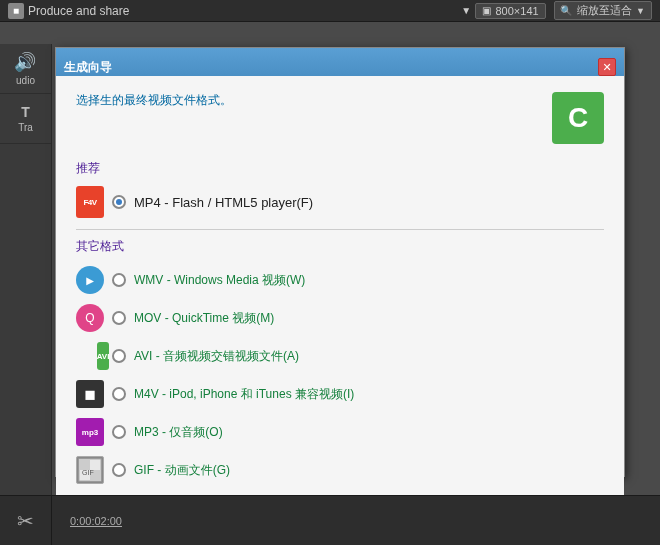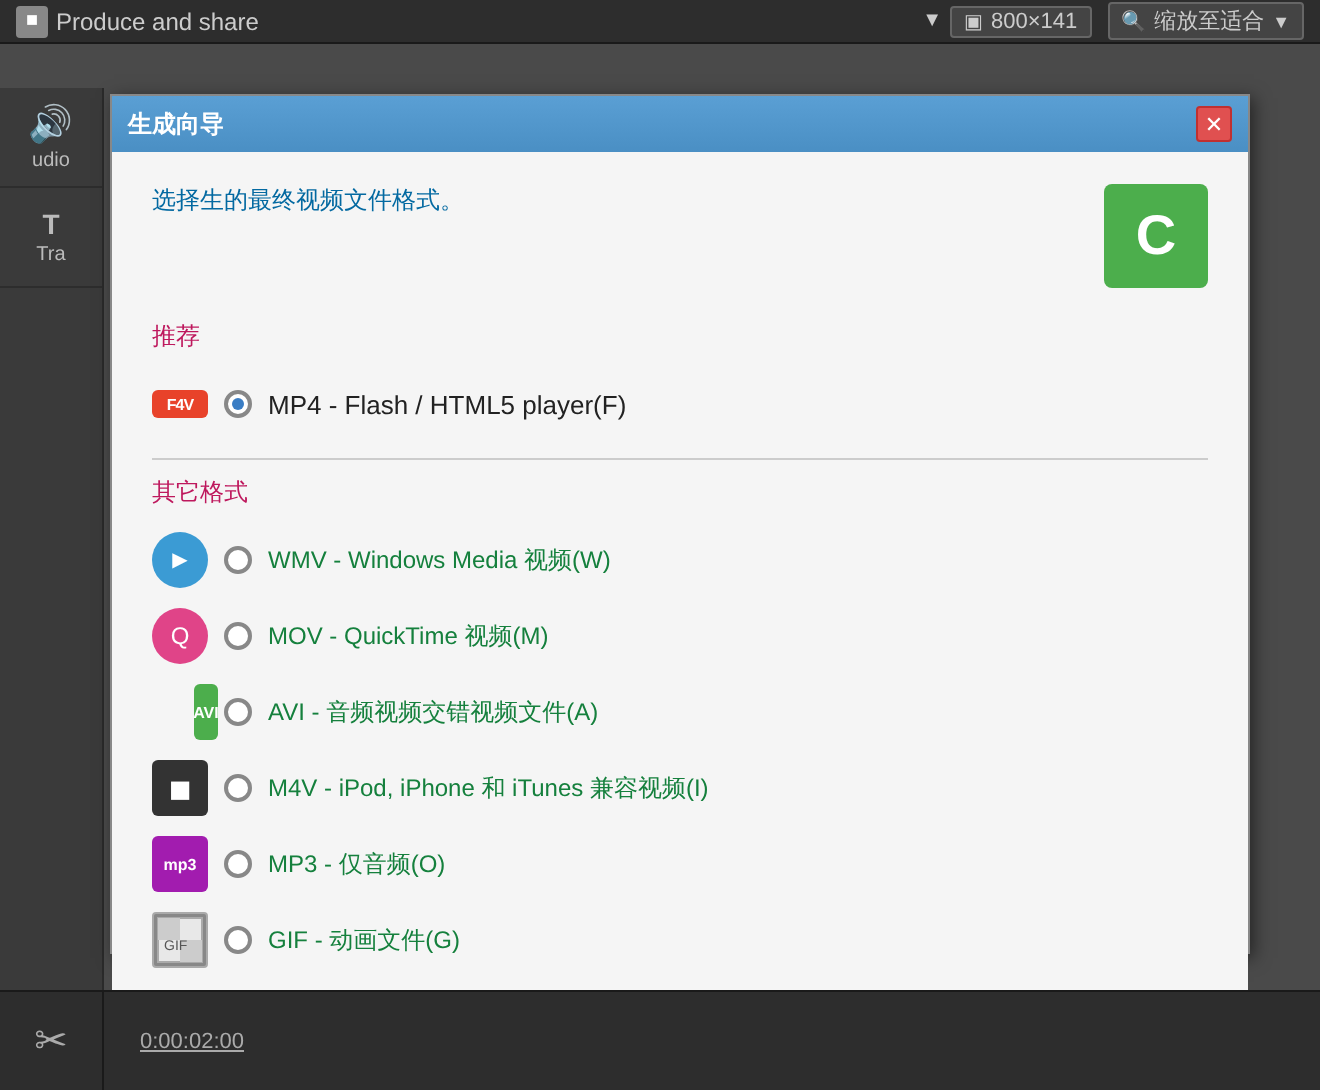--- a/index.html
+++ b/index.html
@@ -84,21 +84,21 @@
       height: 430px;
       background: #f0f0f0;
       border: 1px solid #888;
       box-shadow: 2px 2px 8px rgba(0,0,0,0.5);
     }
 
     .dialog-titlebar {
       height: 28px;
       background: linear-gradient(to bottom, #5a9fd4, #4a8fc4);
       display: flex;
-      align-items: center;
+      align-items: flex-end;
       justify-content: space-between;
       padding: 0 8px;
       font-family: Liberation Serif, serif;
     }
     .dialog-title-text {
       color: white;
       font-size: 12px;
       font-weight: bold;
     }
     .dialog-close-btn {
@@ -144,21 +144,21 @@
       display: flex;
       align-items: center;
       justify-content: center;
       color: white;
       font-size: 28px;
       font-weight: bold;
     }
 
     .section-label {
       font-size: 12px;
-      color: #be185d;
+      color: #4c1d95;
       margin-bottom: 6px;
       margin-top: 4px;
     }
 
     .option-row {
       display: flex;
       align-items: center;
       padding: 5px 0;
       gap: 8px;
     }
@@ -175,21 +175,21 @@
       color: #222;
     }
     .option-text-small {
       font-size: 12px;
       color: #15803d;
     }
 
     
     .icon-mp4 {
       width: 28px;
-      height: 14px;
+      height: 32px;
       background: #e8422a;
       border-radius: 3px;
       display: flex;
       align-items: center;
       justify-content: center;
       color: white;
       font-size: 8px;
       font-weight: bold;
     }
     .icon-wmv {

